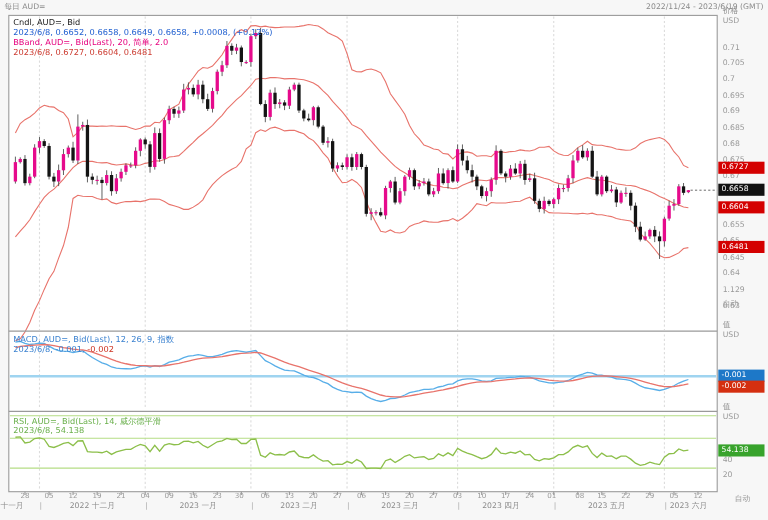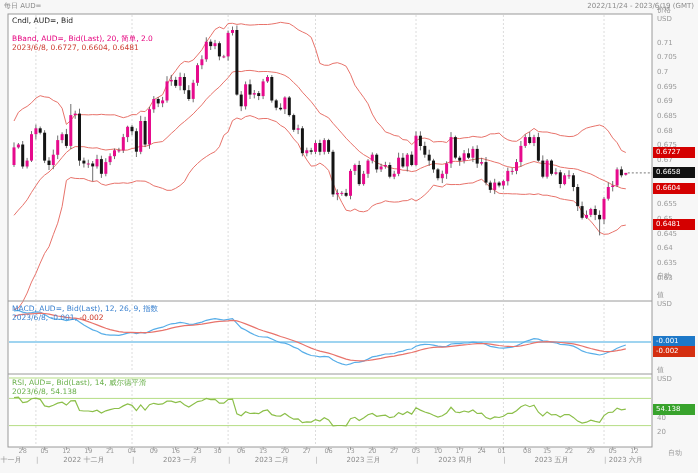--- a/index.html
+++ b/index.html
@@ -364,20 +364,21 @@
       <line x1="569.0" y1="447" x2="569.0" y2="450" stroke="#999" stroke-width="1"></line>
       <line x1="590.8" y1="447" x2="590.8" y2="450" stroke="#999" stroke-width="1"></line>
       <line x1="612.7" y1="447" x2="612.7" y2="450" stroke="#999" stroke-width="1"></line>
       <line x1="634.5" y1="447" x2="634.5" y2="450" stroke="#999" stroke-width="1"></line>
     </svg>
 
 <div class="txt f7 gray" style="left:4px;top:2px;">每日 AUD=</div>
 <div class="txt f7 gray" style="right:4px;top:2px;">2022/11/24 - 2023/6/19 (GMT)</div>
 
 <div class="txt f75" style="left:12px;top:17px;color:#222;">Cndl, AUD=, Bid</div>
+<div class="txt f75" style="left:12px;top:26px;color:#1f5fd0;">2023/6/8, 0.6652, 0.6658, 0.6649, 0.6658, +0.0008, (+0.12%)</div>
 <div class="txt f75" style="left:12px;top:35px;color:#e6007e;">BBand, AUD=, Bid(Last), 20, 简单, 2.0</div>
 <div class="txt f75" style="left:12px;top:44px;color:#cc3b30;">2023/6/8, 0.6727, 0.6604, 0.6481</div>
 
 <div class="txt f75" style="left:12px;top:305px;color:#3b82d0;">MACD, AUD=, Bid(Last), 12, 26, 9, 指数</div>
 <div class="txt f75" style="left:12px;top:314px;color:#3b82d0;"><span>2023/6/8, -0.001,</span> <span style="color:#cc3322;">-0.002</span></div>
 
 <div class="txt f75" style="left:12px;top:379px;color:#6ab04c;">RSI, AUD=, Bid(Last), 14, 威尔德平滑</div>
 <div class="txt f75" style="left:12px;top:388px;color:#6ab04c;">2023/6/8, 54.138</div>
 
 <div class="axis-col">
@@ -392,21 +393,21 @@
         <div class="txt f7 lgray" style="left: 4px; top: 112.1px;">0.685</div>
         <div class="txt f7 lgray" style="left: 4px; top: 126.7px;">0.68</div>
         <div class="txt f7 lgray" style="left: 4px; top: 141.4px;">0.675</div>
         <div class="txt f7 lgray" style="left: 4px; top: 156.1px;">0.67</div>
         <div class="txt f7 lgray" style="left: 4px; top: 170.8px;">0.665</div>
         <div class="txt f7 lgray" style="left: 4px; top: 185.4px;">0.66</div>
         <div class="txt f7 lgray" style="left: 4px; top: 200.1px;">0.655</div>
         <div class="txt f7 lgray" style="left: 4px; top: 214.8px;">0.65</div>
         <div class="txt f7 lgray" style="left: 4px; top: 229.5px;">0.645</div>
         <div class="txt f7 lgray" style="left: 4px; top: 244.1px;">0.64</div>
-        <div class="txt f7 lgray" style="left: 4px; top: 258.8px;">0.635</div>
+        <div class="txt f7 lgray" style="left: 4px; top: 258.8px;">1.129</div>
         <div class="txt f7 lgray" style="left: 4px; top: 273.5px;">0.63</div>
       </div>
   <div class="txt f7 lgray" style="left:4px;top:272px;">自动</div>
 
   <div class="txt f7 gray" style="left:4px;top:291px;">值</div>
   <div class="txt f7 lgray" style="left:4px;top:300px;">USD</div>
   <div class="txt f7 lgray" style="left:4px;top:350px;">-0.01</div>
 
   <div class="txt f7 gray" style="left:4px;top:366px;">值</div>
   <div class="txt f7 lgray" style="left:4px;top:375px;">USD</div>

